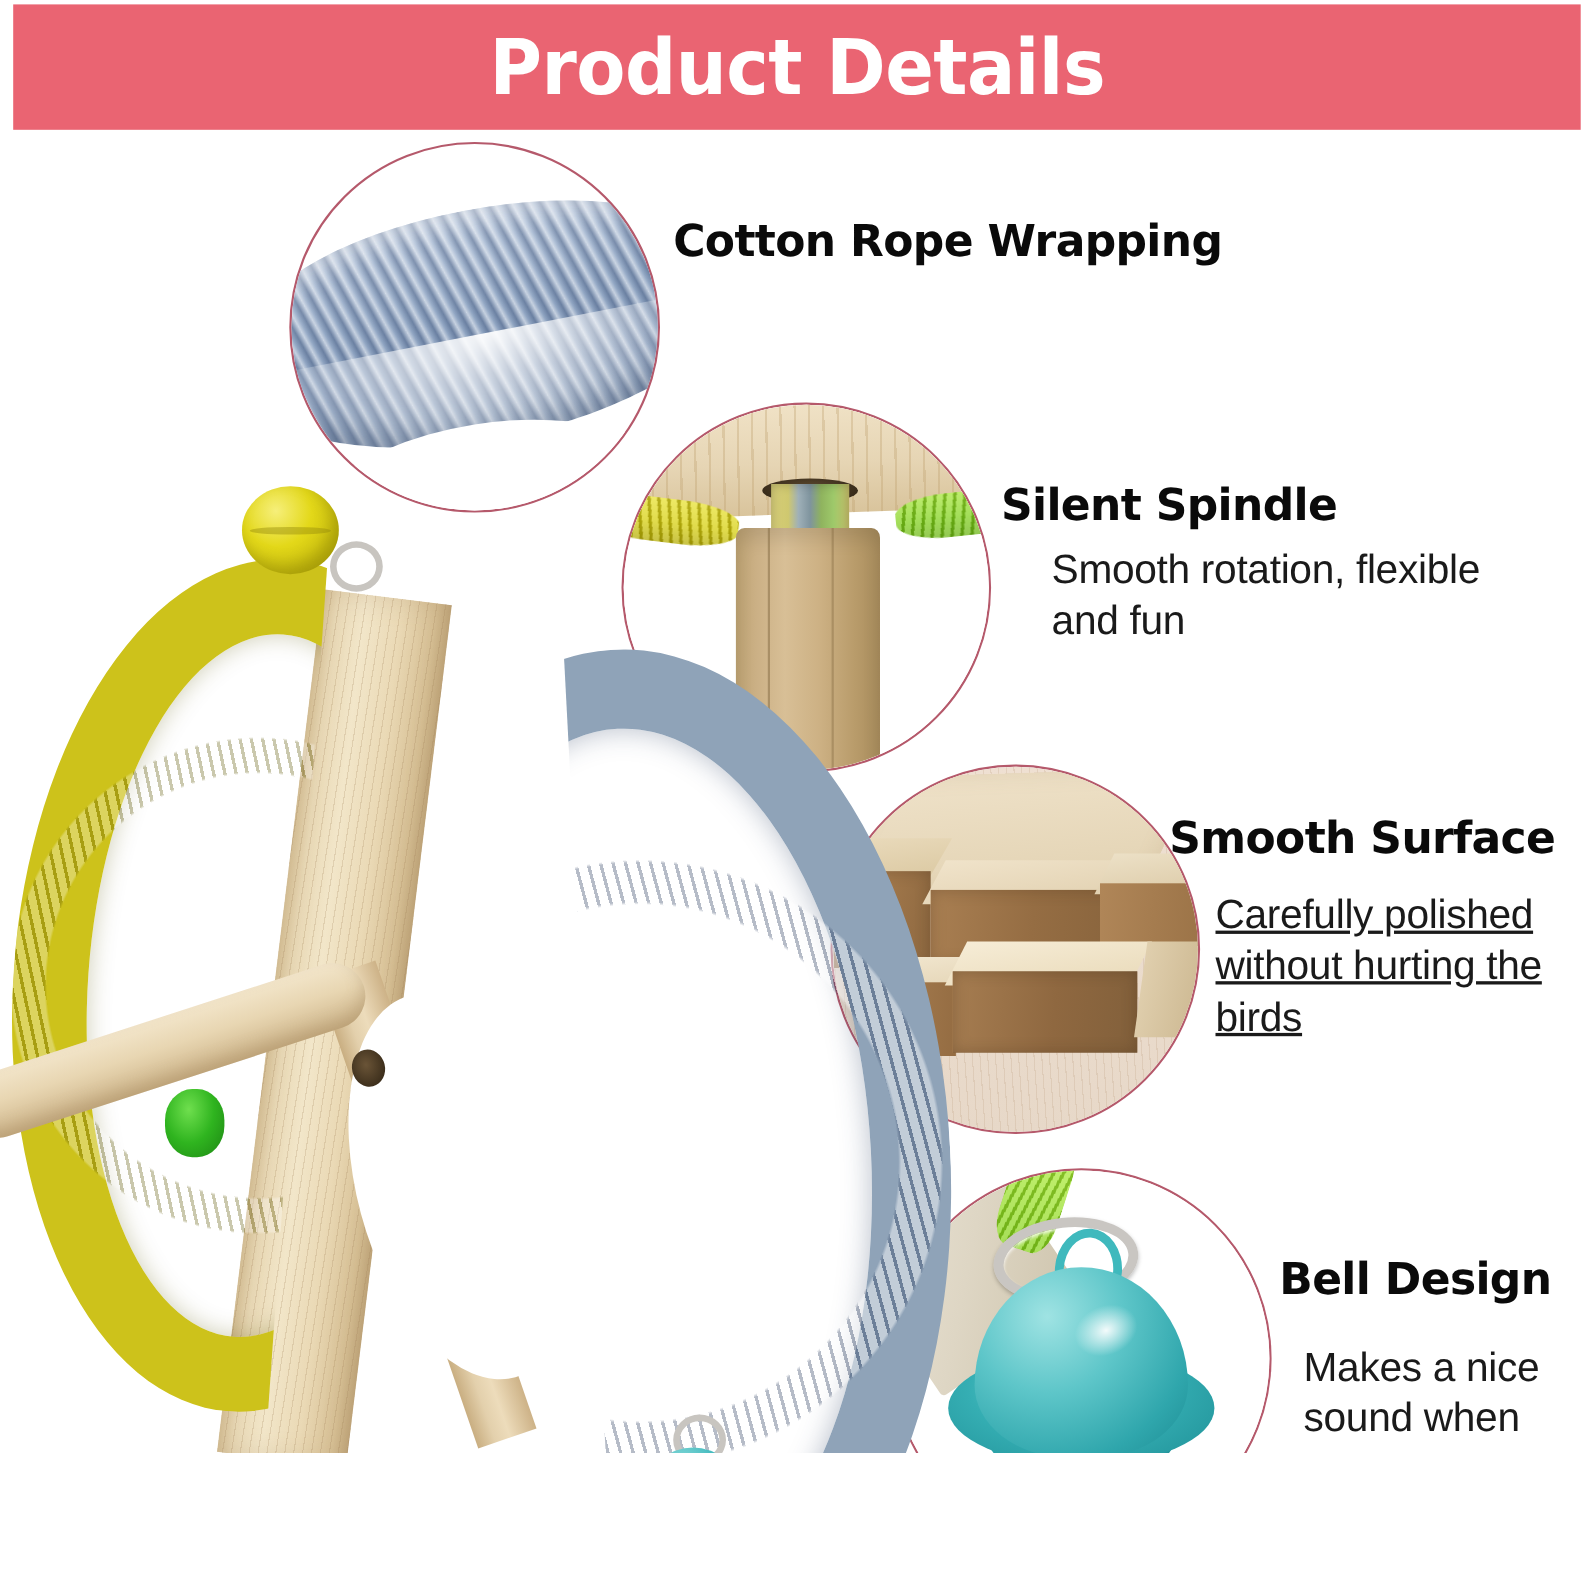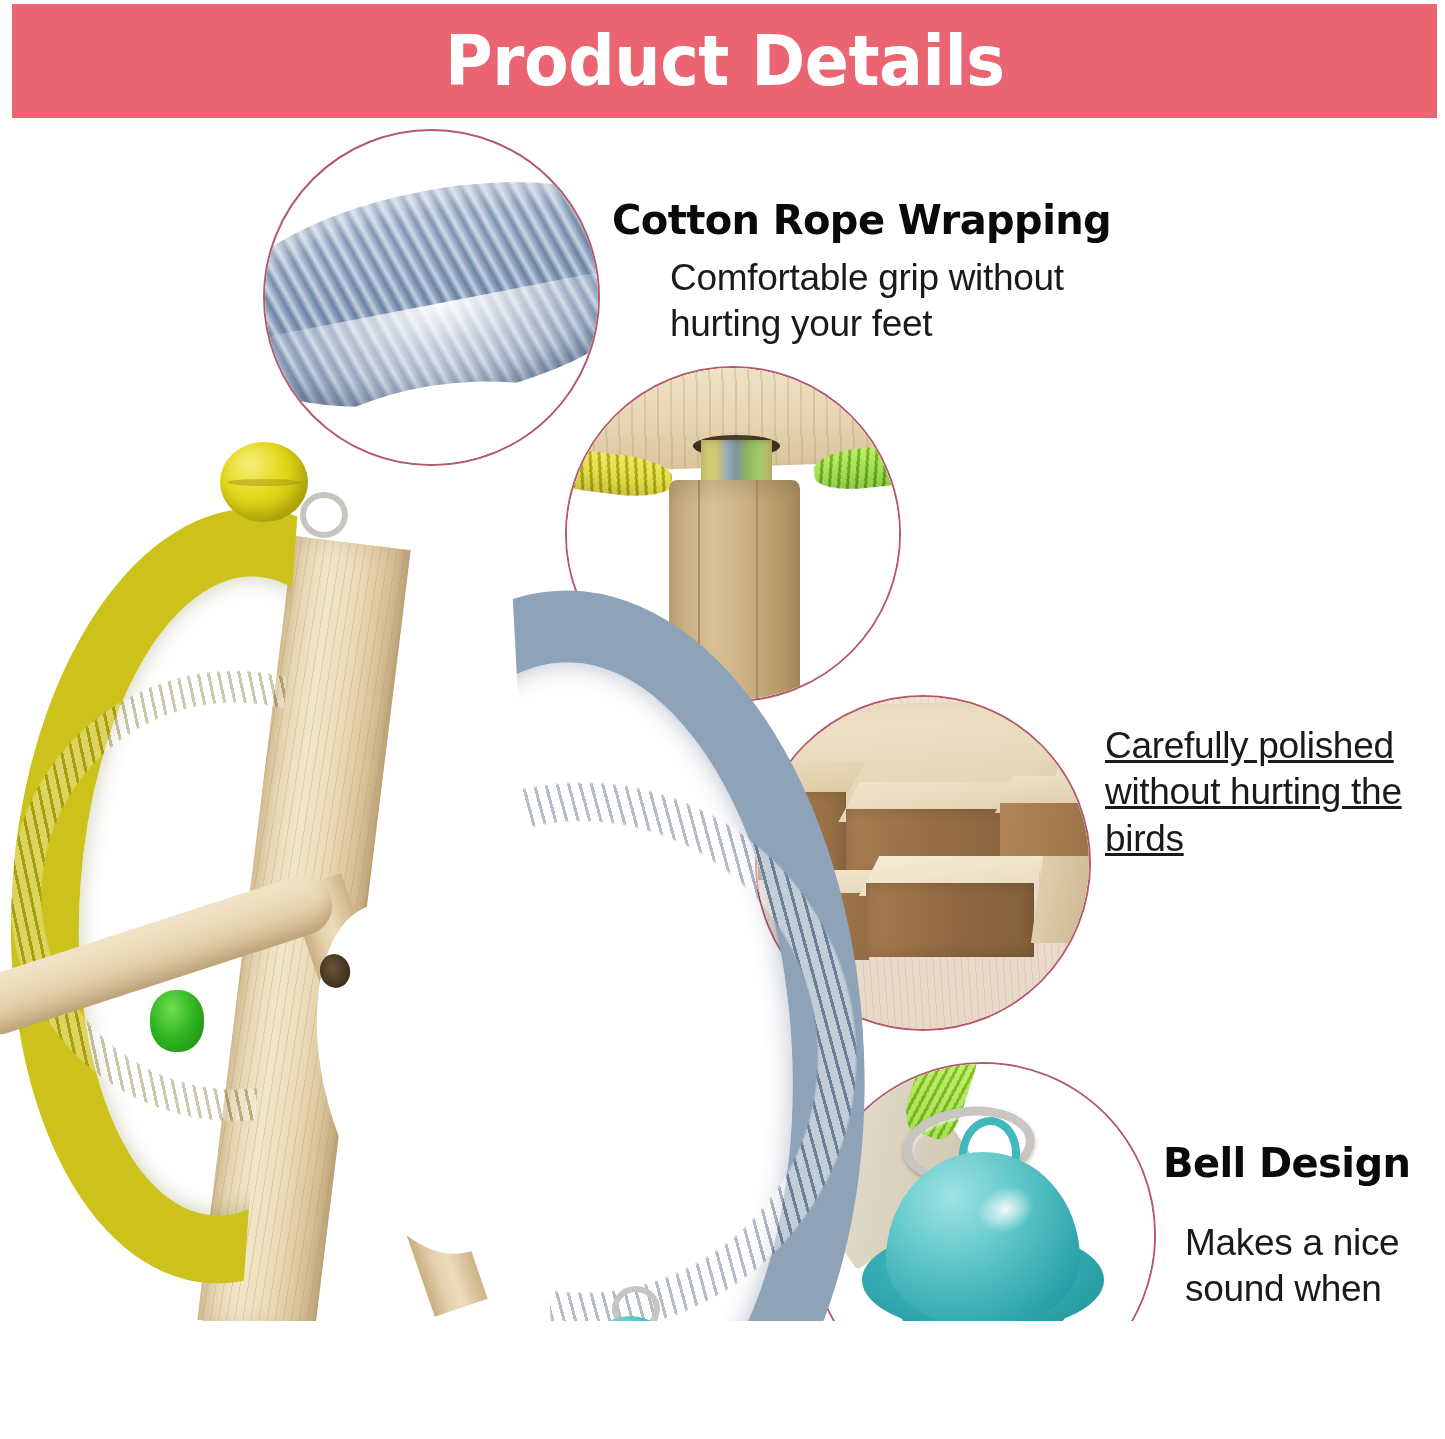--- a/index.html
+++ b/index.html
@@ -420,35 +420,38 @@
 
   <div class="callout" style="left:263px; top:129px; width:337px; height:337px;">
     <div class="photo">
       <div class="rope-seg"></div>
       <div class="rope-mask-bot"></div>
     </div>
   </div>
 
   <div class="feature-text" style="left:612px; top:155px; width:530px;">
     <div class="feature-heading">Cotton Rope Wrapping</div>
-    <div class="feature-desc" style="padding-left:58px;">Comfortable grip without hurting your feet</div>
   </div>
 
   <div class="callout" style="left:565px; top:366px; width:336px; height:336px;">
     <div class="photo">
       <div style="position:absolute;inset:0;background:#ffffff;"></div>
       <div class="sp-plank"></div>
       <div class="sp-rope-yellow"></div>
       <div class="sp-rope-green"></div>
       <div class="sp-hole"></div>
       <div class="sp-metal"></div>
       <div class="sp-post"></div>
     </div>
   </div>
 
+  <div class="feature-text" style="left:910px; top:395px; width:450px;">
+    <div class="feature-heading">Silent Spindle</div>
+    <div class="feature-desc" style="padding-left:46px;">Smooth rotation, flexible and fun</div>
+  </div>
 
   <div class="callout" style="left:755px; top:695px; width:336px; height:336px;">
     <div class="photo">
       <div class="lum-bg"></div>
 
       <div class="blk" style="left:8%; top:2%; width:84%; height:32%;
                   background:linear-gradient(175deg,#efe2c9 0%,#e2d2b2 100%);
                   transform:skewX(-26deg) rotate(-2deg);
                   box-shadow:inset 0 0 18px rgba(160,130,90,.18);"></div>
 
@@ -485,20 +488,21 @@
                   background:linear-gradient(95deg,#a67d51 0%,#8f6840 55%,#82603b 100%);
                   box-shadow:inset 0 0 14px rgba(60,40,20,.30);"></div>
 
       <div class="blk" style="left:84%; top:48%; width:20%; height:26%;
                   background:linear-gradient(95deg,#e0cfae 0%,#c9b48c 100%);
                   transform:skewX(-8deg);"></div>
     </div>
   </div>
 
   <div class="feature-text" style="left:1063px; top:697px; width:372px;">
+    <div class="feature-heading">Smooth Surface</div>
     <div class="feature-desc" style="padding-left:42px; margin-top:26px;text-decoration:underline;">Carefully polished without hurting the birds</div>
   </div>
 
   <div class="callout" style="left:810px; top:1062px; width:346px; height:346px;">
     <div class="photo">
       <div class="bell-bg"></div>
       <div class="bell-cloth"></div>
       <div class="bell-greenrope"></div>
       <div class="bell-ring"></div>
       <div class="bell-loop"></div>

